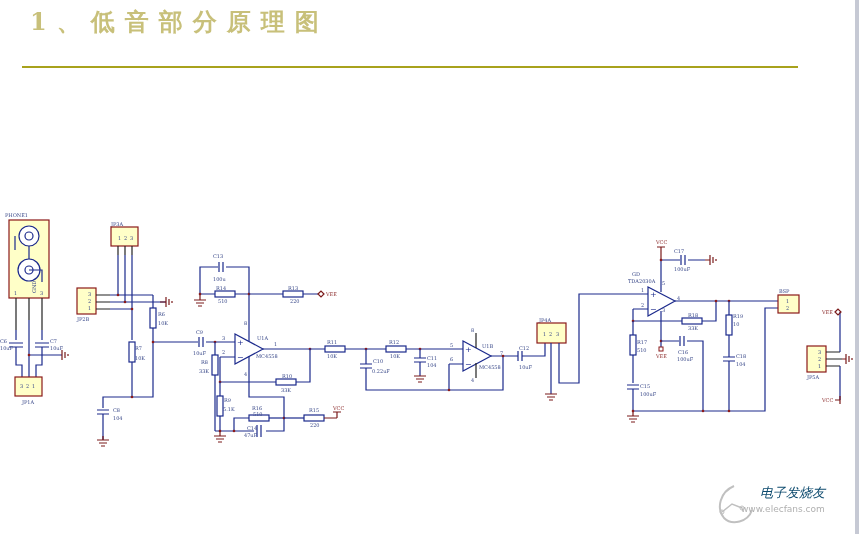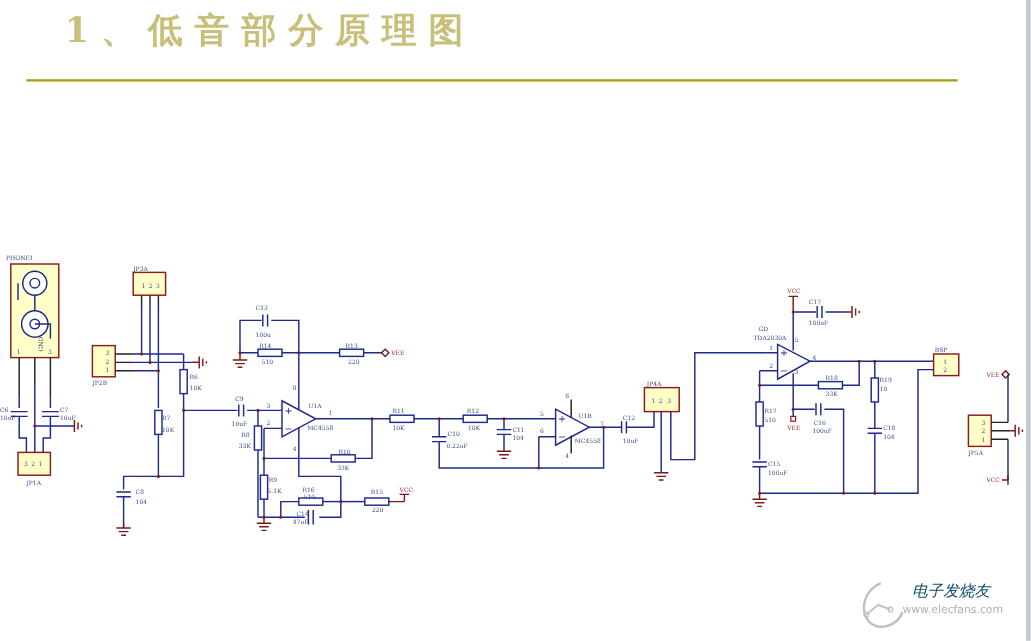--- a/index.html
+++ b/index.html
@@ -1,31 +1,31 @@
 <!DOCTYPE html>
 <html><head>
 <meta charset="utf-8">
 <style>
   html, body { margin:0; padding:0; background:#ffffff; }
   body { width:859px; height:534px; position:relative; overflow:hidden; font-family:"DejaVu Serif", serif; }
-  .title { position:absolute; left:30px; top:6px; font-family:"DejaVu Serif", serif; font-size:29px; color:#c8c07a; letter-spacing:10px; white-space:nowrap; font-weight:bold;margin-left:24px; }
+  .title { position:absolute; left:30px; top:6px; font-family:"DejaVu Serif", serif; font-size:24px; color:#c8c07a; letter-spacing:10px; white-space:nowrap; font-weight:bold; }
   .title-rule { position:absolute; left:22px; top:66px; width:776px; height:2px; background:#a8a21c; }
   .right-bar { position:absolute; left:855px; top:0; width:4px; height:534px; background:#c6c9d4; }
   svg#schem { position:absolute; left:0; top:0; }
   .lbl { font-family:"DejaVu Serif", serif; font-size:5px; fill:#3b4a8a; }
   .lblr { font-family:"DejaVu Serif", serif; font-size:5px; fill:#8b2a2a; }
   .w { stroke:#1c2a8c; stroke-width:1.2; fill:none; }
   .wk { stroke:#222; stroke-width:1.2; fill:none; }
   .comp { stroke:#1c2a8c; stroke-width:1.2; fill:#ffffff; }
   .hdr { fill:#ffffc8; stroke:#8b1a1a; stroke-width:1.2; }
   .gnd { stroke:#7a1a1a; stroke-width:1.2; fill:none; }
   .dot { fill:#8b1a1a; }
   .wm { position:absolute; left:712px; top:478px; width:140px; height:50px; }
   .wm-text { position:absolute; left:48px; top:6px; font-family:"DejaVu Sans", sans-serif; font-size:13px; color:#0c4a6e; font-style:italic; white-space:nowrap; }
-  .wm-url { position:absolute; left:40px; top:26px; font-family:"DejaVu Sans", sans-serif; font-size:9px; color:#b0b0b0; white-space:nowrap; }
+  .wm-url { position:absolute; left:29px; top:26px; font-family:"DejaVu Sans", sans-serif; font-size:9px; color:#b0b0b0; white-space:nowrap; }
 </style>
 </head>
 <body>
 
 <div class="title">1、低音部分原理图</div>
 <div class="title-rule"></div>
 <div class="right-bar"></div>
 
 <svg id="schem" width="859" height="534">
 

